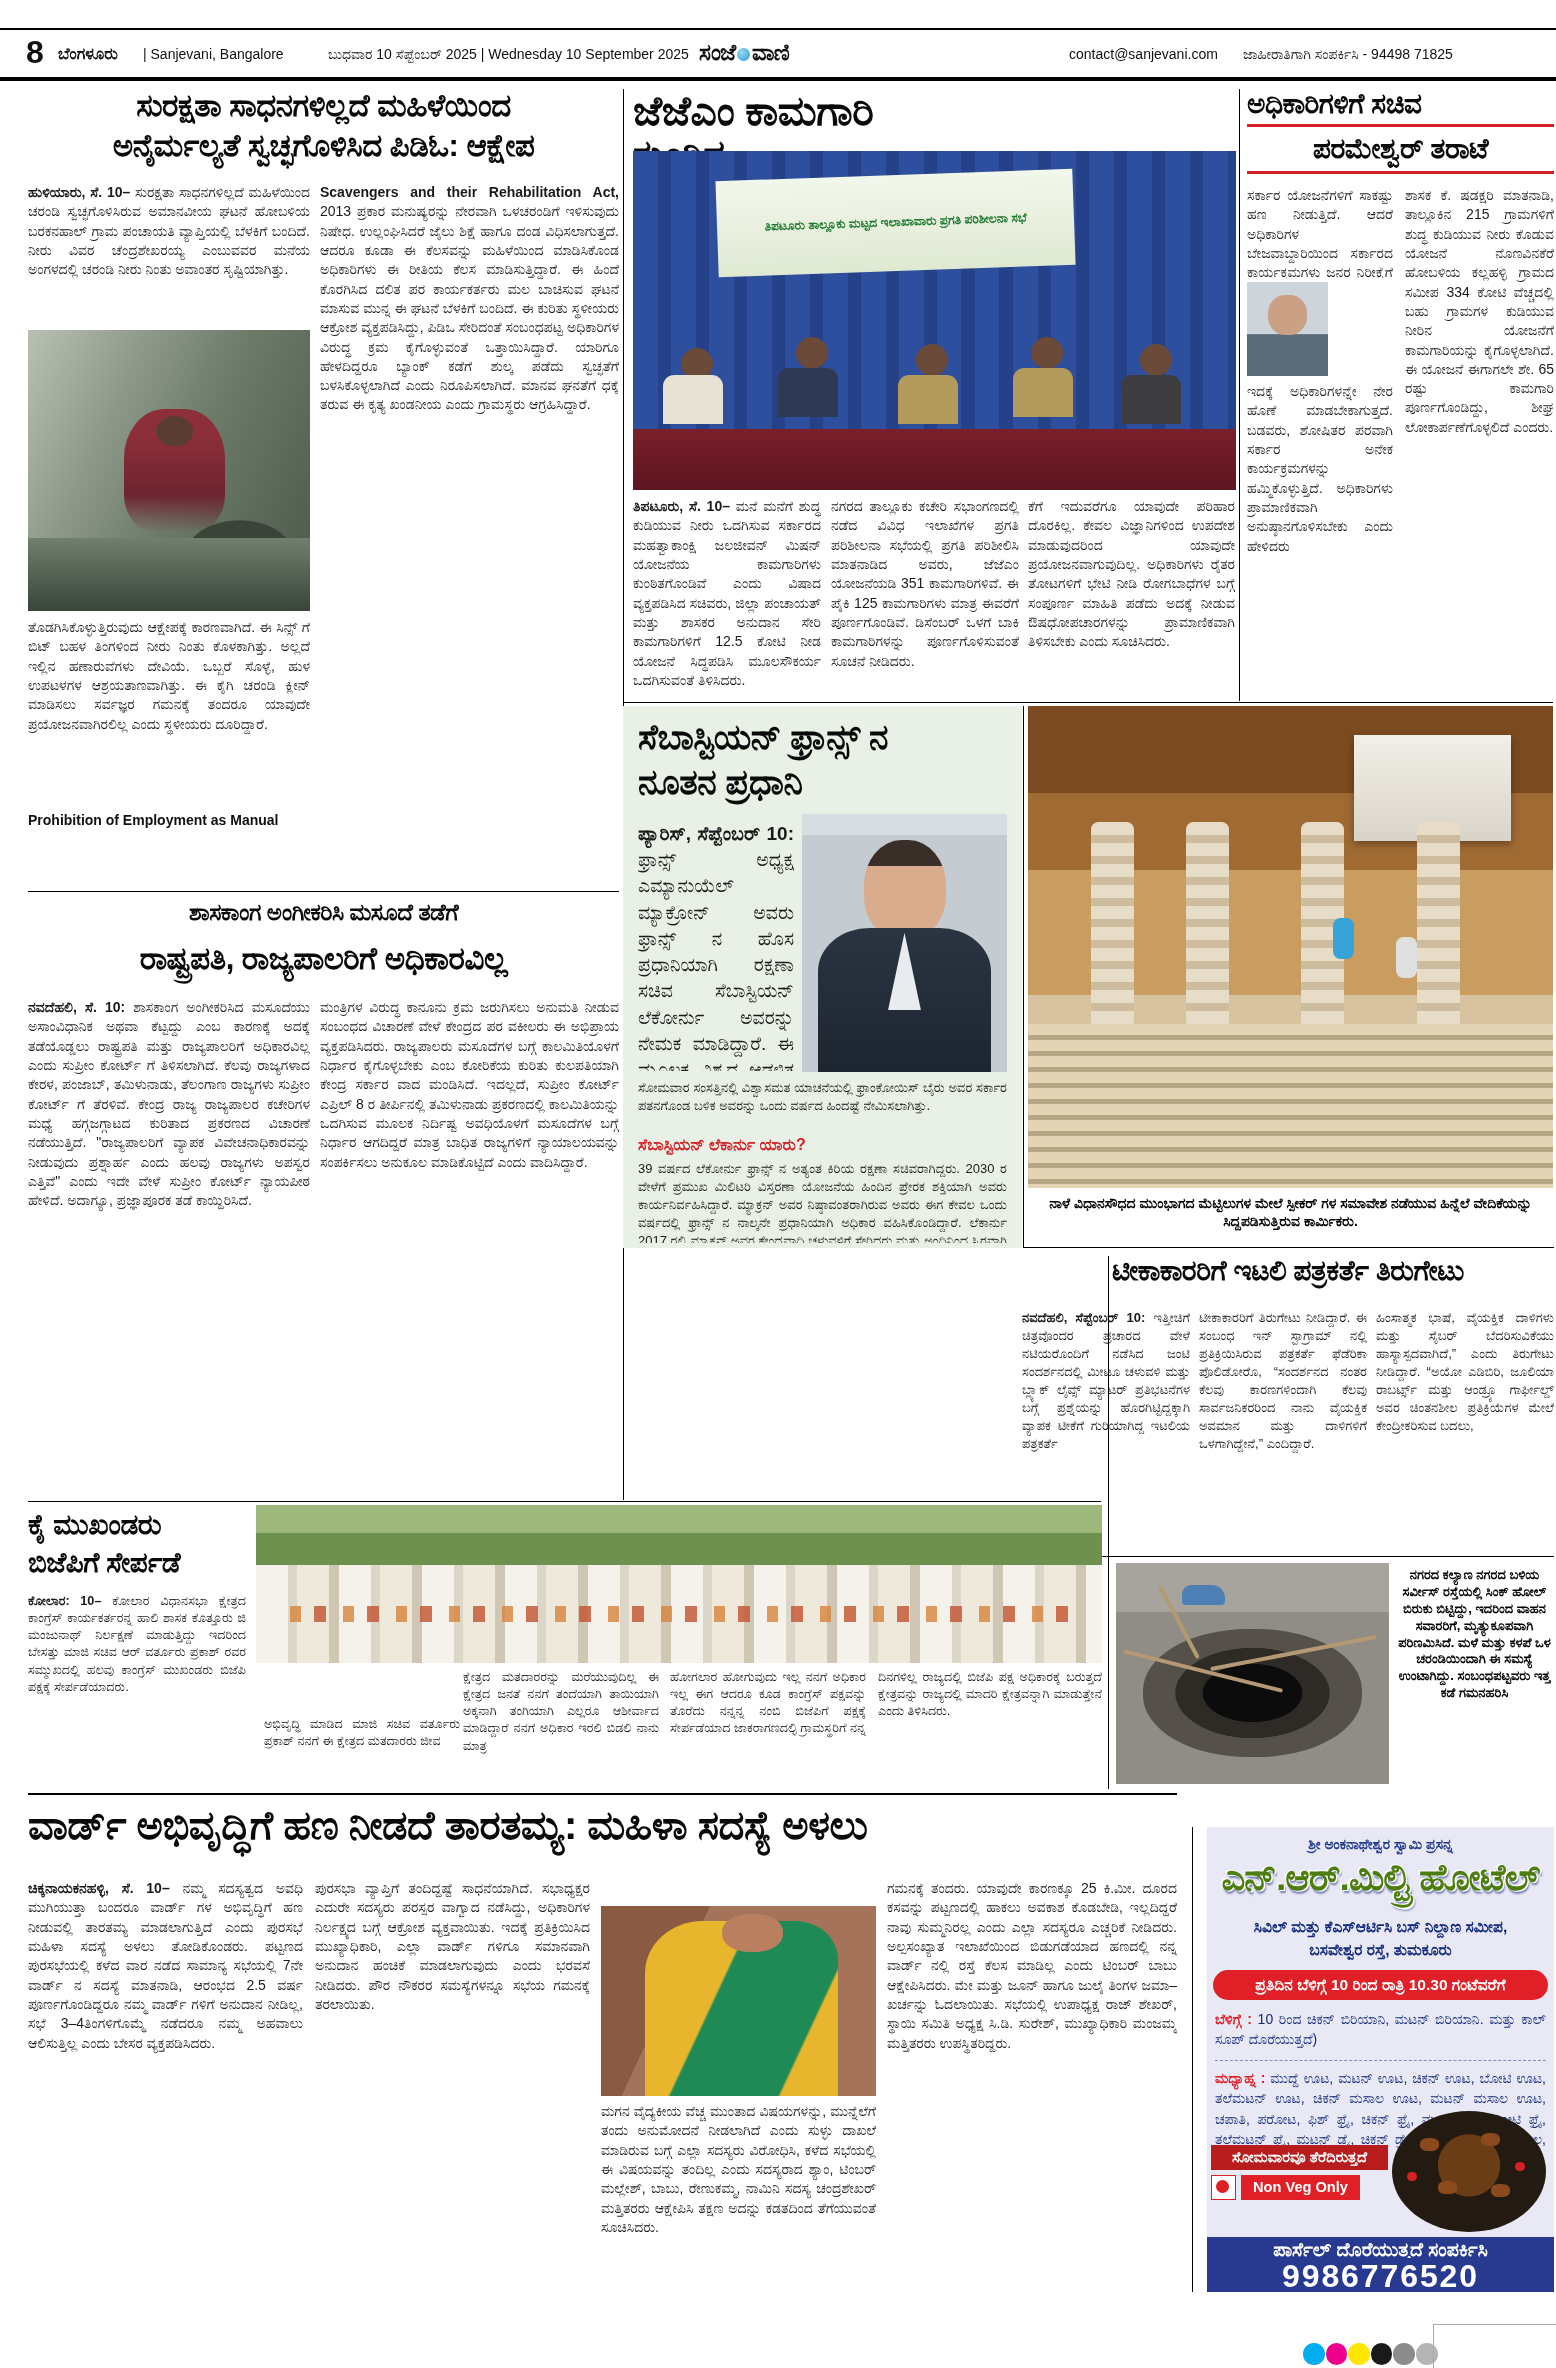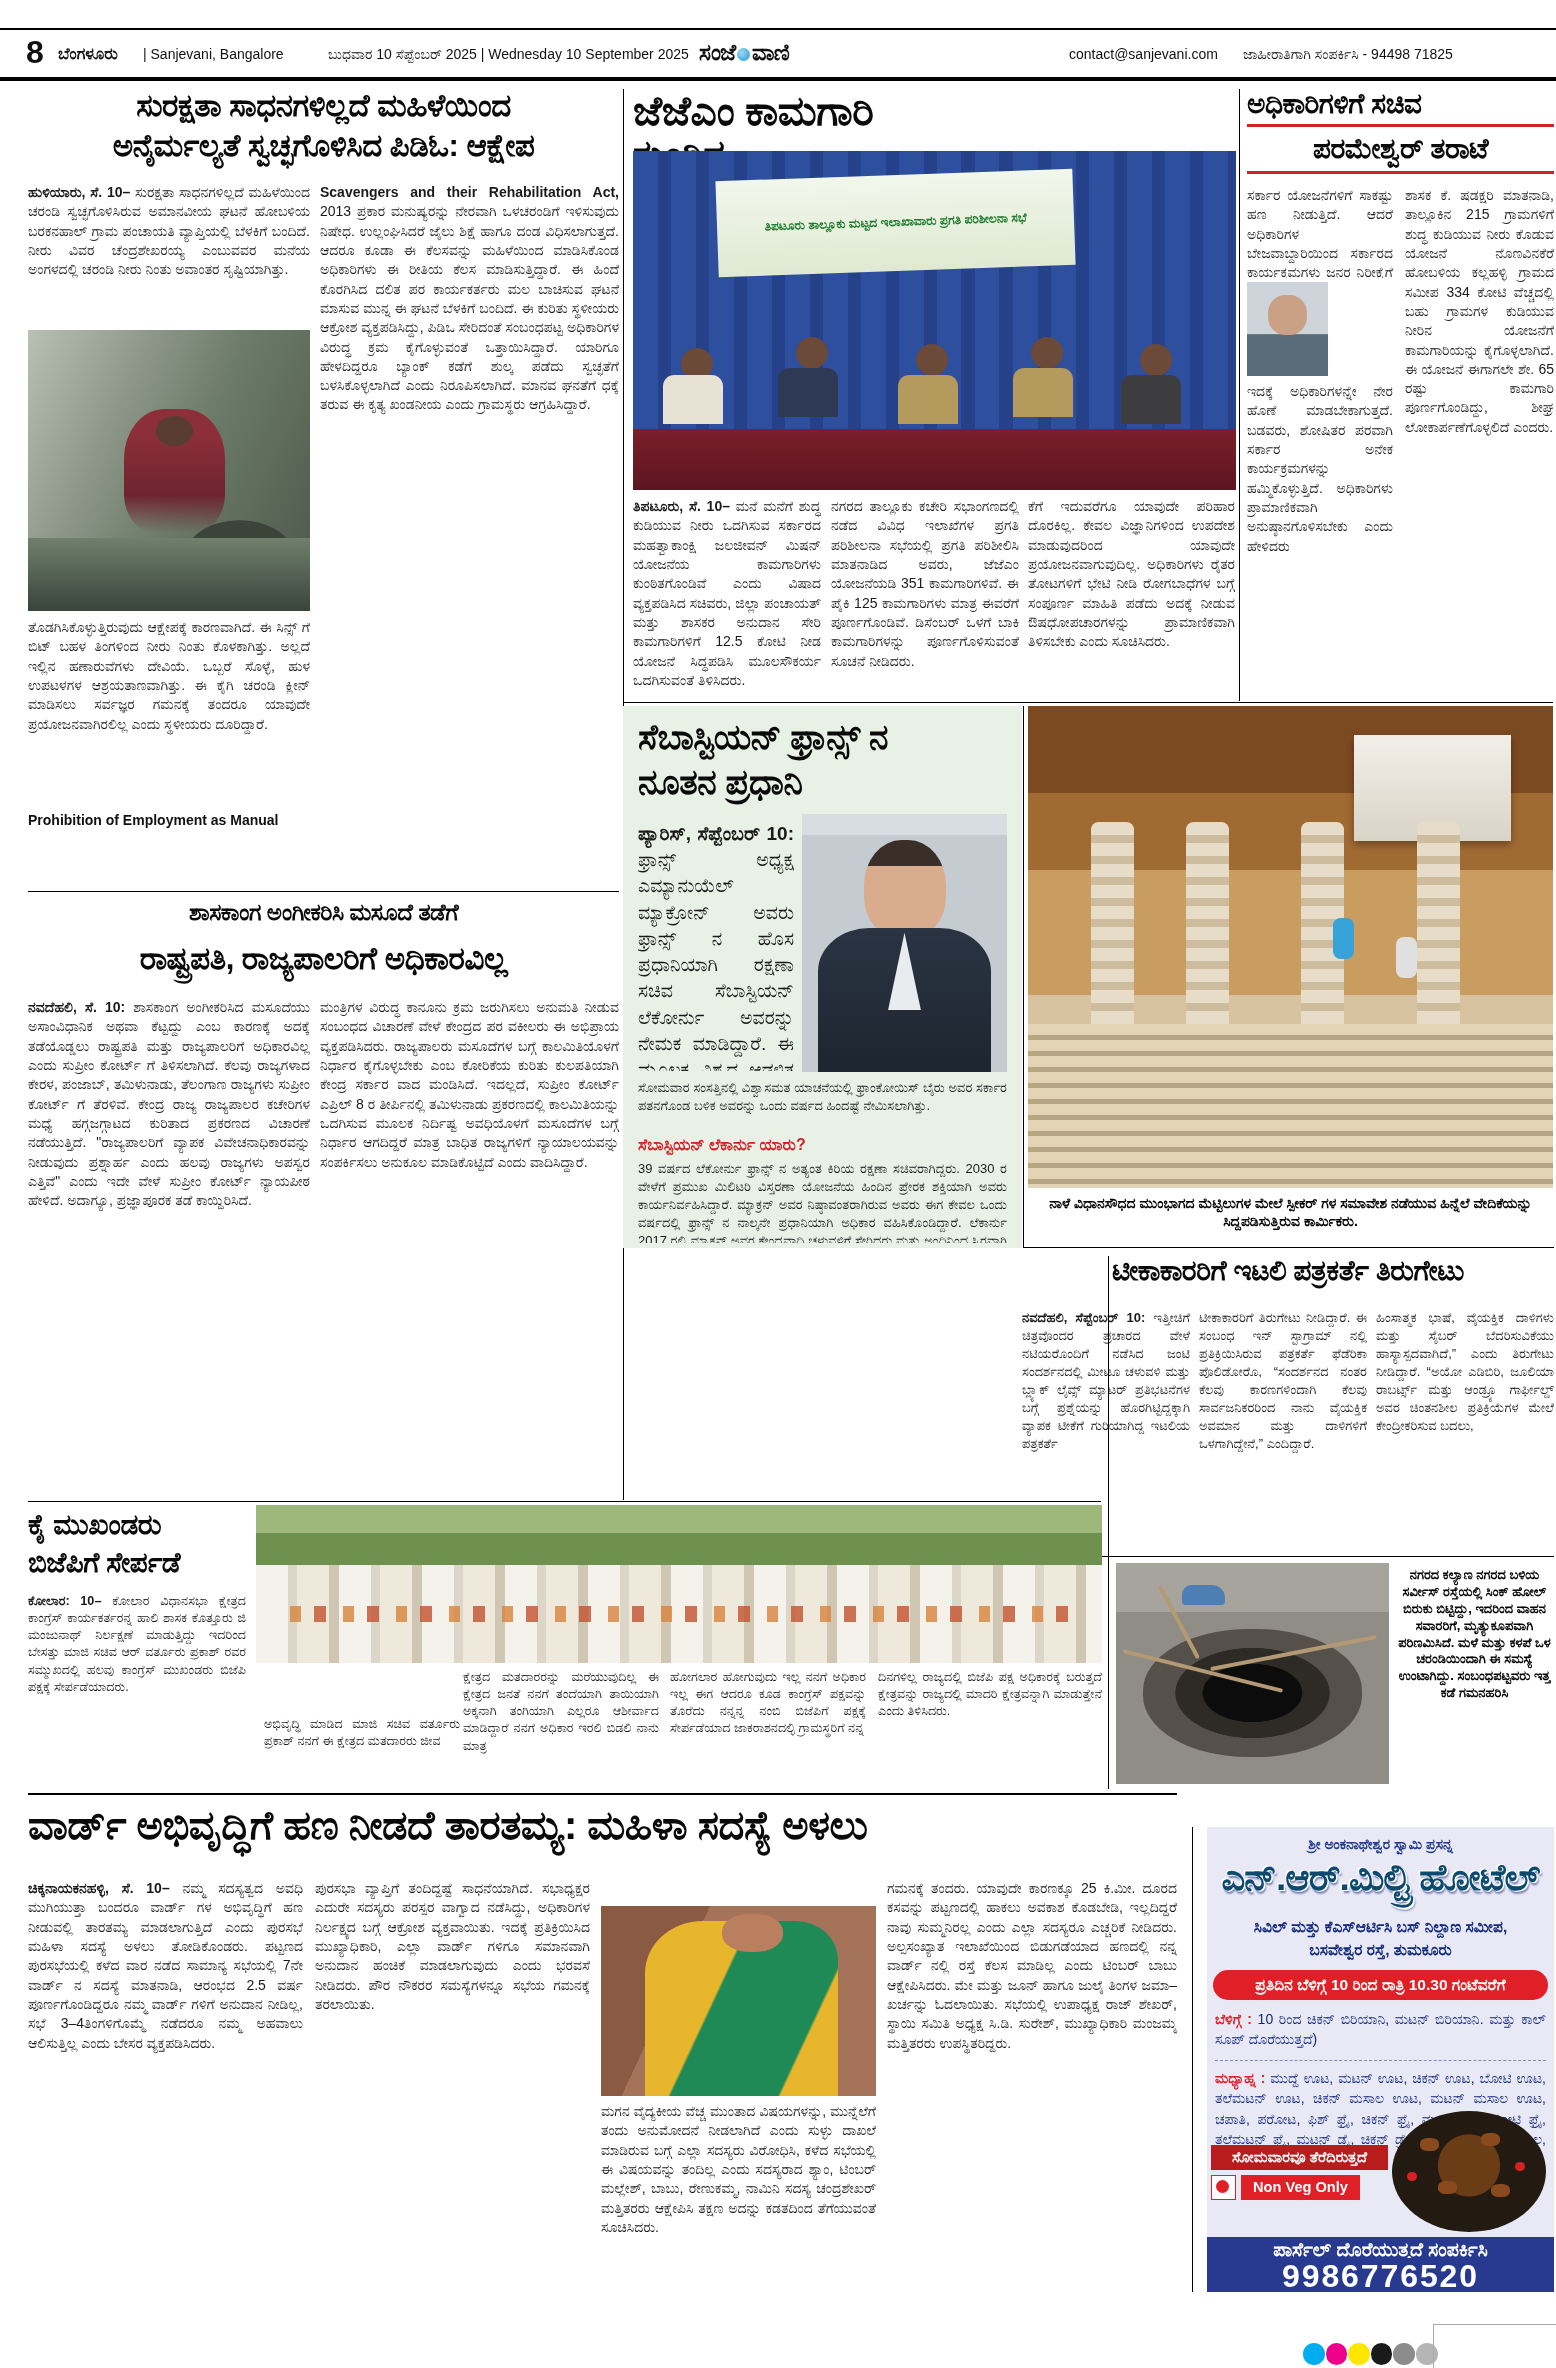--- a/index.html
+++ b/index.html
@@ -48,21 +48,21 @@
   .ph-pothole .shoe{position:absolute;left:24%;top:10%;width:16%;height:9%;background:#4d7fb5;border-radius:9.4px 13px 3.8px 3.8px;}
   .ph-woman{background:linear-gradient(115deg,#8a5a42 0 30%,#a5735a 30% 100%);}
   .ph-woman .saree{position:absolute;left:16%;top:8%;width:70%;height:92%;background:linear-gradient(115deg,#e8b62c 0 38%,#1f8a55 39% 78%,#e8b62c 79% 100%);border-radius:30% 22% 0 0;}
   .ph-woman .face2{position:absolute;left:44%;top:4%;width:22%;height:20%;border-radius:46%;background:#b97f5e;}
   .ph-food{border-radius:50%;background:radial-gradient(circle at 50% 45%,#6b3d17 0 30%,#231a12 31% 78%,#101010 79% 100%);position:relative;}
   .ph-food .chunk{position:absolute;width:19px;height:13px;border-radius:40%;background:#8a4a1d;}
   .ph-food .cherry{position:absolute;width:9.4px;height:9.4px;border-radius:50%;background:#d42222;}
   
   .ad-wrap{background:#e9e8f5;}
   .ad-title-sm{color:#203a8c;font-weight:bold;font-size:14px;text-align:center;}
-  .ad-name{color:#0c4a6e;font-weight:bold;font-size:37px;text-align:center;letter-spacing:-0.9px;text-shadow:1.4px 1.4px 0 #ffffff,-1.4px -1.4px 0 #ffffff,1.9px 2.8px 1.9px rgba(20,40,120,.55);}
+  .ad-name{color:#4d7c0f;font-weight:bold;font-size:37px;text-align:center;letter-spacing:-0.9px;text-shadow:1.4px 1.4px 0 #ffffff,-1.4px -1.4px 0 #ffffff,1.9px 2.8px 1.9px rgba(20,40,120,.55);}
   .ad-addr{color:#122a7c;font-weight:bold;font-size:15.5px;text-align:center;line-height:1.35;}
   .ad-redpill{background:#e01f26;color:#fff;font-weight:bold;font-size:15.5px;text-align:center;border-radius:17px;line-height:30px;}
   .ad-menu{font-size:14px;line-height:1.45;color:#122a7c;text-align:justify;}
   .ad-label{color:#e01f26;font-weight:bold;}
   .ad-green{background:#b91c1c;color:#fff;font-weight:bold;font-size:14.6px;text-align:center;line-height:25.4px;}
   .ad-red{background:#e01f26;color:#fff;font-weight:bold;font-size:14.6px;text-align:center;line-height:25.4px;}
   .ad-bluebar{background:#273a8f;color:#fff;text-align:center;}
   .wavy{border-top:1.9px dashed #8a87b8;}
   .dot{width:21.7px;height:21.7px;border-radius:50%;display:inline-block;margin-right:0.9px;}
 </style>
@@ -203,21 +203,21 @@
 <div class="abs body-sm" style="left:28px;top:1593px;width:218px;height:196px;">
   <span class="dateline">ಕೋಲಾರ: 10–</span>
   <span>ಕೋಲಾರ ವಿಧಾನಸಭಾ ಕ್ಷೇತ್ರದ ಕಾಂಗ್ರೆಸ್ ಕಾರ್ಯಕರ್ತರನ್ನ ಹಾಲಿ ಶಾಸಕ ಕೊತ್ತೂರು ಜಿ ಮಂಜುನಾಥ್ ನಿರ್ಲಕ್ಷಣೆ ಮಾಡುತ್ತಿದ್ದು ಇದರಿಂದ ಬೇಸತ್ತು ಮಾಜಿ ಸಚಿವ ಆರ್ ವರ್ತೂರು ಪ್ರಕಾಶ್ ರವರ ಸಮ್ಮುಖದಲ್ಲಿ ಹಲವು ಕಾಂಗ್ರೆಸ್ ಮುಖಂಡರು ಬಿಜೆಪಿ ಪಕ್ಷಕ್ಕೆ ಸೇರ್ಪಡೆಯಾದರು.</span>
 </div>
 <div class="abs photo ph-group" style="left:256px;top:1505px;width:846px;height:158px;">
   <div class="row"></div>
   <div class="garland"></div>
 </div>
 <div class="abs body-sm" style="left:256px;top:1716px;width:196px;height:119px;margin-left:8px;">ಅಭಿವೃದ್ಧಿ ಮಾಡಿದ ಮಾಜಿ ಸಚಿವ ವರ್ತೂರು ಪ್ರಕಾಶ್ ನನಗೆ ಈ ಕ್ಷೇತ್ರದ ಮತದಾರರು ಜೀವ</div>
 <div class="abs body-sm" style="left:463px;top:1669px;width:196px;height:119px;">ಕ್ಷೇತ್ರದ ಮತದಾರರನ್ನು ಮರೆಯುವುದಿಲ್ಲ ಈ ಕ್ಷೇತ್ರದ ಜನತೆ ನನಗೆ ತಂದೆಯಾಗಿ ತಾಯಿಯಾಗಿ ಅಕ್ಕನಾಗಿ ತಂಗಿಯಾಗಿ ಎಲ್ಲರೂ ಆಶೀರ್ವಾದ ಮಾಡಿದ್ದಾರೆ ನನಗೆ ಅಧಿಕಾರ ಇರಲಿ ಬಿಡಲಿ ನಾನು ಮಾತ್ರ</div>
-<div class="abs body-sm" style="left:670px;top:1669px;width:196px;height:119px;">ಹೋಗಲಾರ ಹೋಗುವುದು ಇಲ್ಲ ನನಗೆ ಅಧಿಕಾರ ಇಲ್ಲ ಈಗ ಆದರೂ ಕೂಡ ಕಾಂಗ್ರೆಸ್ ಪಕ್ಷವನ್ನು ತೊರೆದು ನನ್ನನ್ನ ನಂಬಿ ಬಿಜೆಪಿಗೆ ಪಕ್ಷಕ್ಕೆ ಸೇರ್ಪಡೆಯಾದ ಜಾಕರಾಶನದಲ್ಳಿ ಗ್ರಾಮಸ್ಥರಿಗೆ ನನ್ನ</div>
+<div class="abs body-sm" style="left:670px;top:1669px;width:196px;height:119px;">ಹೋಗಲಾರ ಹೋಗುವುದು ಇಲ್ಲ ನನಗೆ ಅಧಿಕಾರ ಇಲ್ಲ ಈಗ ಆದರೂ ಕೂಡ ಕಾಂಗ್ರೆಸ್ ಪಕ್ಷವನ್ನು ತೊರೆದು ನನ್ನನ್ನ ನಂಬಿ ಬಿಜೆಪಿಗೆ ಪಕ್ಷಕ್ಕೆ ಸೇರ್ಪಡೆಯಾದ ಜಾಕರಾಗಣದಲ್ಳಿ ಗ್ರಾಮಸ್ಥರಿಗೆ ನನ್ನ</div>
 <div class="abs body-sm" style="left:878px;top:1669px;width:224px;height:119px;">ದಿನಗಳಿಲ್ಲ ರಾಜ್ಯದಲ್ಲಿ ಬಿಜೆಪಿ ಪಕ್ಷ ಅಧಿಕಾರಕ್ಕೆ ಬರುತ್ತದೆ ಕ್ಷೇತ್ರವನ್ನು ರಾಜ್ಯದಲ್ಲಿ ಮಾದರಿ ಕ್ಷೇತ್ರವನ್ನಾಗಿ ಮಾಡುತ್ತೇನೆ ಎಂದು ತಿಳಿಸಿದರು.</div>
 
 <div class="abs rule" style="left:28px;top:1793px;width:1149px;height:1.9px;"></div>
 <div class="abs hl" style="left:28px;top:1804px;width:1149px;font-size:40px;">ವಾರ್ಡ್ ಅಭಿವೃದ್ಧಿಗೆ ಹಣ ನೀಡದೆ ತಾರತಮ್ಯ: ಮಹಿಳಾ ಸದಸ್ಯೆ ಅಳಲು</div>
 <div class="abs body-txt" style="left:28px;top:1879px;width:275px;height:399px;">
   <span class="dateline">ಚಿಕ್ಕನಾಯಕನಹಳ್ಳಿ, ಸೆ. 10–</span>
   <span>ನಮ್ಮ ಸದಸ್ಯತ್ವದ ಅವಧಿ ಮುಗಿಯುತ್ತಾ ಬಂದರೂ ವಾರ್ಡ್ ಗಳ ಅಭಿವೃದ್ಧಿಗೆ ಹಣ ನೀಡುವಲ್ಲಿ ತಾರತಮ್ಯ ಮಾಡಲಾಗುತ್ತಿದೆ ಎಂದು ಪುರಸಭೆ ಮಹಿಳಾ ಸದಸ್ಯೆ ಅಳಲು ತೋಡಿಕೊಂಡರು. ಪಟ್ಟಣದ ಪುರಸಭೆಯಲ್ಲಿ ಕಳೆದ ವಾರ ನಡೆದ ಸಾಮಾನ್ಯ ಸಭೆಯಲ್ಲಿ 7ನೇ ವಾರ್ಡ್ ನ ಸದಸ್ಯೆ ಮಾತನಾಡಿ, ಆರಂಭದ 2.5 ವರ್ಷ ಪೂರ್ಣಗೊಂಡಿದ್ದರೂ ನಮ್ಮ ವಾರ್ಡ್ ಗಳಿಗೆ ಅನುದಾನ ನೀಡಿಲ್ಲ, ಸಭೆ 3–4ತಿಂಗಳಿಗೊಮ್ಮೆ ನಡೆದರೂ ನಮ್ಮ ಅಹವಾಲು ಆಲಿಸುತ್ತಿಲ್ಲ ಎಂದು ಬೇಸರ ವ್ಯಕ್ತಪಡಿಸಿದರು.</span>
 </div>
 <div class="abs body-txt" style="left:315px;top:1879px;width:275px;height:399px;">ಪುರಸಭಾ ವ್ಯಾಪ್ತಿಗೆ ತಂದಿದ್ದಷ್ಟೆ ಸಾಧನೆಯಾಗಿದೆ. ಸಭಾಧ್ಯಕ್ಷರ ಎದುರೇ ಸದಸ್ಯರು ಪರಸ್ಪರ ವಾಗ್ವಾದ ನಡೆಸಿದ್ದು, ಅಧಿಕಾರಿಗಳ ನಿರ್ಲಕ್ಷ್ಯದ ಬಗ್ಗೆ ಆಕ್ರೋಶ ವ್ಯಕ್ತವಾಯಿತು. ಇದಕ್ಕೆ ಪ್ರತಿಕ್ರಿಯಿಸಿದ ಮುಖ್ಯಾಧಿಕಾರಿ, ಎಲ್ಲಾ ವಾರ್ಡ್ ಗಳಿಗೂ ಸಮಾನವಾಗಿ ಅನುದಾನ ಹಂಚಿಕೆ ಮಾಡಲಾಗುವುದು ಎಂದು ಭರವಸೆ ನೀಡಿದರು. ಪೌರ ನೌಕರರ ಸಮಸ್ಯೆಗಳನ್ನೂ ಸಭೆಯ ಗಮನಕ್ಕೆ ತರಲಾಯಿತು.</div>
 <div class="abs photo ph-woman" style="left:601px;top:1906px;width:275px;height:190px;">

